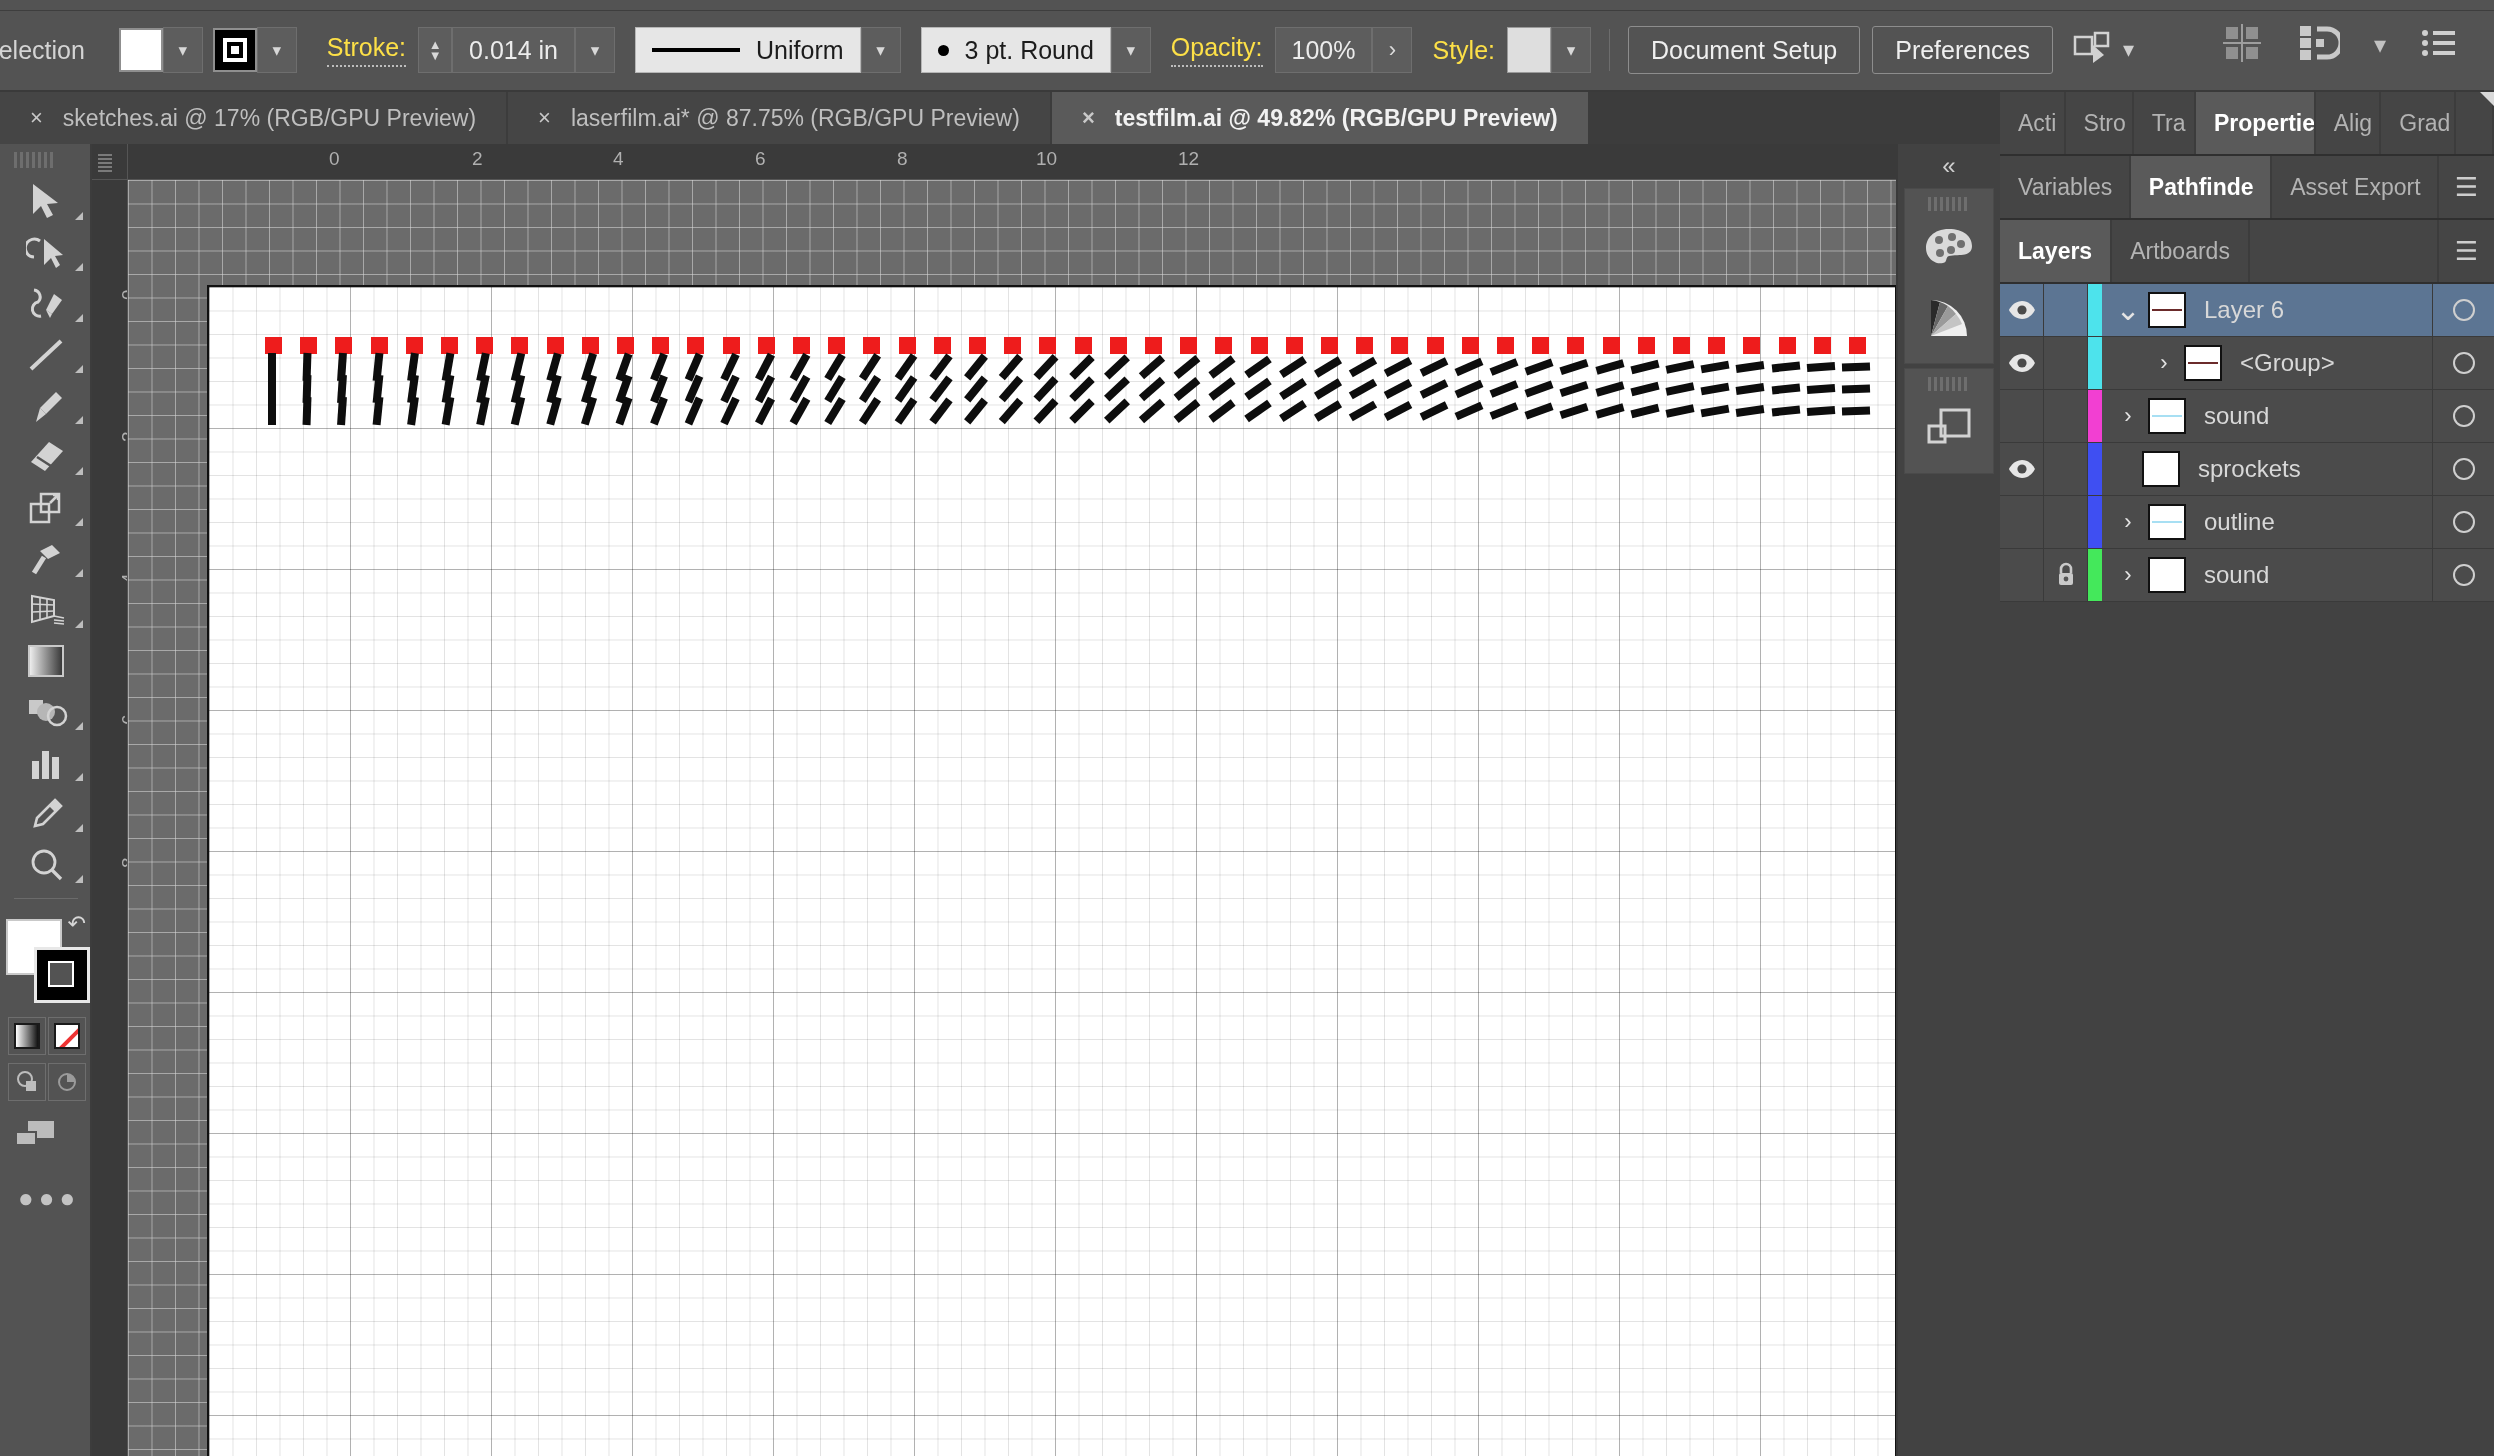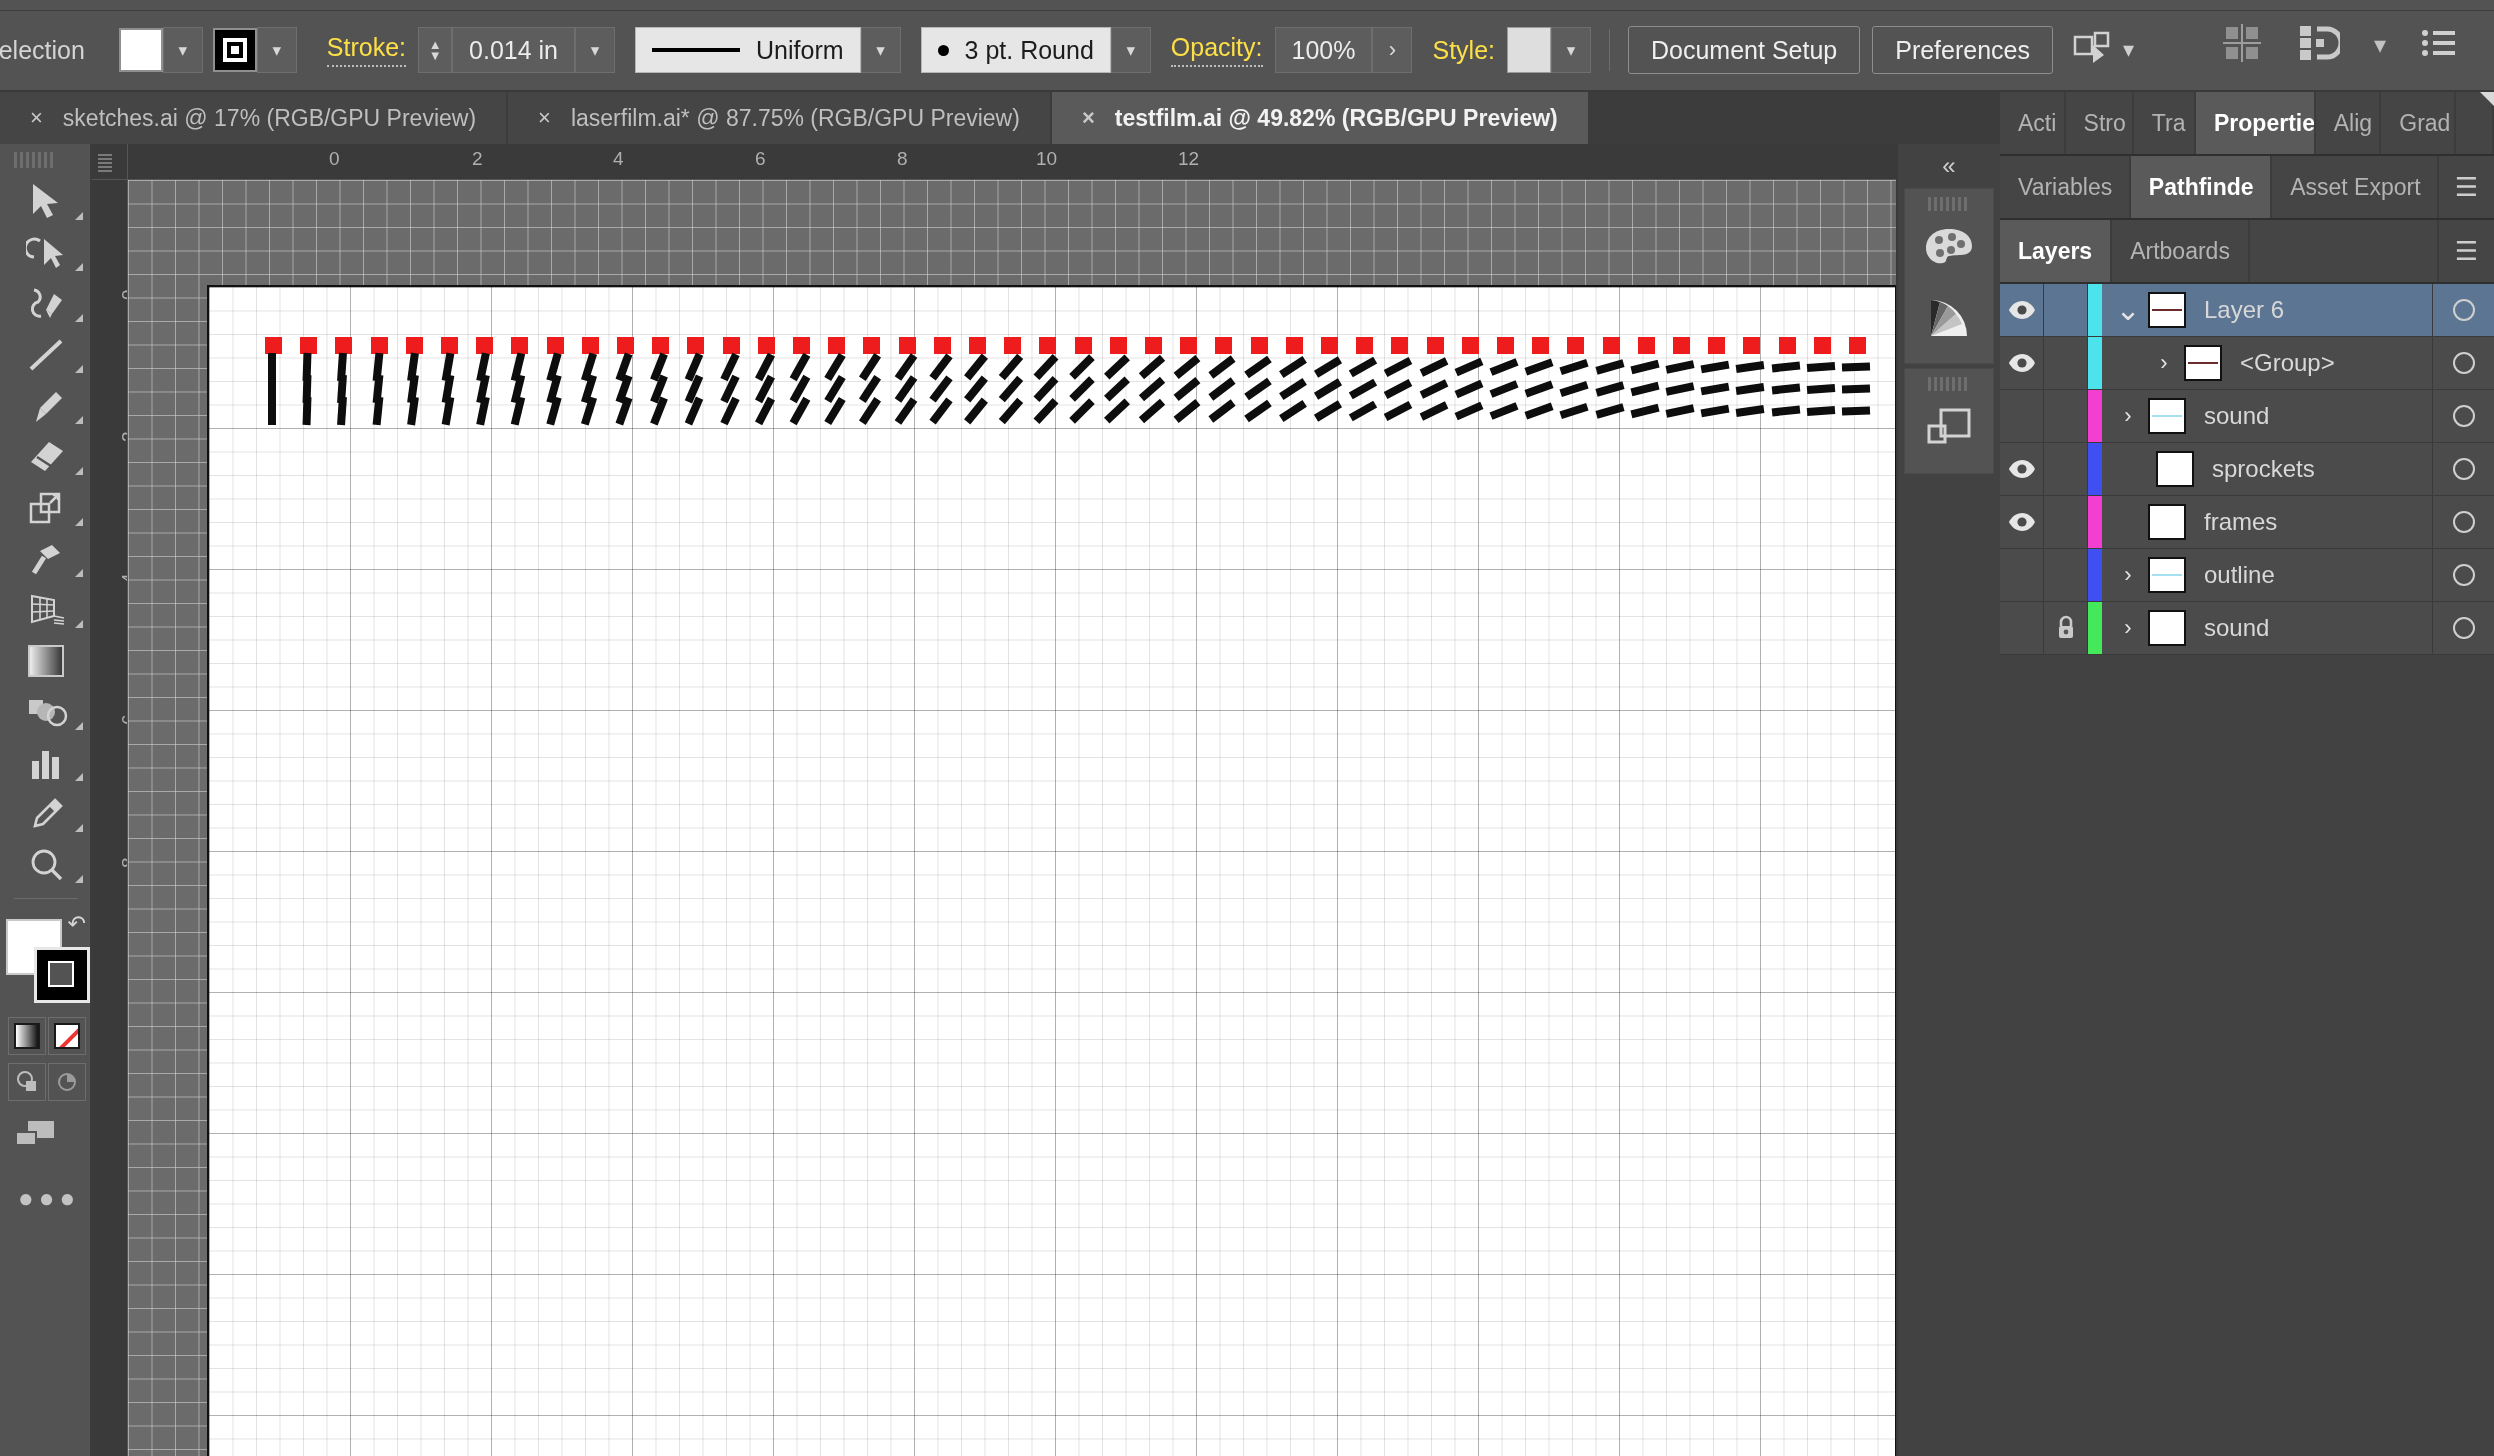--- a/index.html
+++ b/index.html
@@ -1035,42 +1035,24 @@
         </div>
         <div class="layer-row">
           <span class="lr-eye">
             <svg width="30" height="22" viewBox="0 0 30 22">
               <path d="M15 2 C6 2 2 11 2 11 C2 11 6 20 15 20 C24 20 28 11 28 11 C28 11 24 2 15 2 Z" fill="#e6e6e6"></path>
               <circle cx="15" cy="11" r="4.6" fill="#4b4b4b"></circle>
             </svg>
           </span>
           <span class="lr-lock"></span>
           <span class="lr-color" style="background:#3f4ff2"></span>
-          <span class="lr-disc" style="padding-left:14px">
+          <span class="lr-disc" style="padding-left:0">
             <span class="lr-arrow"></span>
             <span class="lr-thumb"></span>
             <span class="lr-name">sprockets</span>
-          </span>
-          <span class="lr-target">
-            <span class="ring"></span>
-          </span>
-        </div>
-        <div class="layer-row">
-          <span class="lr-eye">
-            <svg width="30" height="22" viewBox="0 0 30 22">
-              <path d="M15 2 C6 2 2 11 2 11 C2 11 6 20 15 20 C24 20 28 11 28 11 C28 11 24 2 15 2 Z" fill="#e6e6e6"></path>
-              <circle cx="15" cy="11" r="4.6" fill="#4b4b4b"></circle>
-            </svg>
-          </span>
-          <span class="lr-lock"></span>
-          <span class="lr-color" style="background:#f23fd2"></span>
-          <span class="lr-disc" style="padding-left:6px">
-            <span class="lr-arrow"></span>
-            <span class="lr-thumb"></span>
-            <span class="lr-name">frames</span>
           </span>
           <span class="lr-target">
             <span class="ring"></span>
           </span>
         </div>
         <div class="layer-row">
           <span class="lr-eye"></span>
           <span class="lr-lock"></span>
           <span class="lr-color" style="background:#3f4ff2"></span>
           <span class="lr-disc" style="padding-left:6px">

